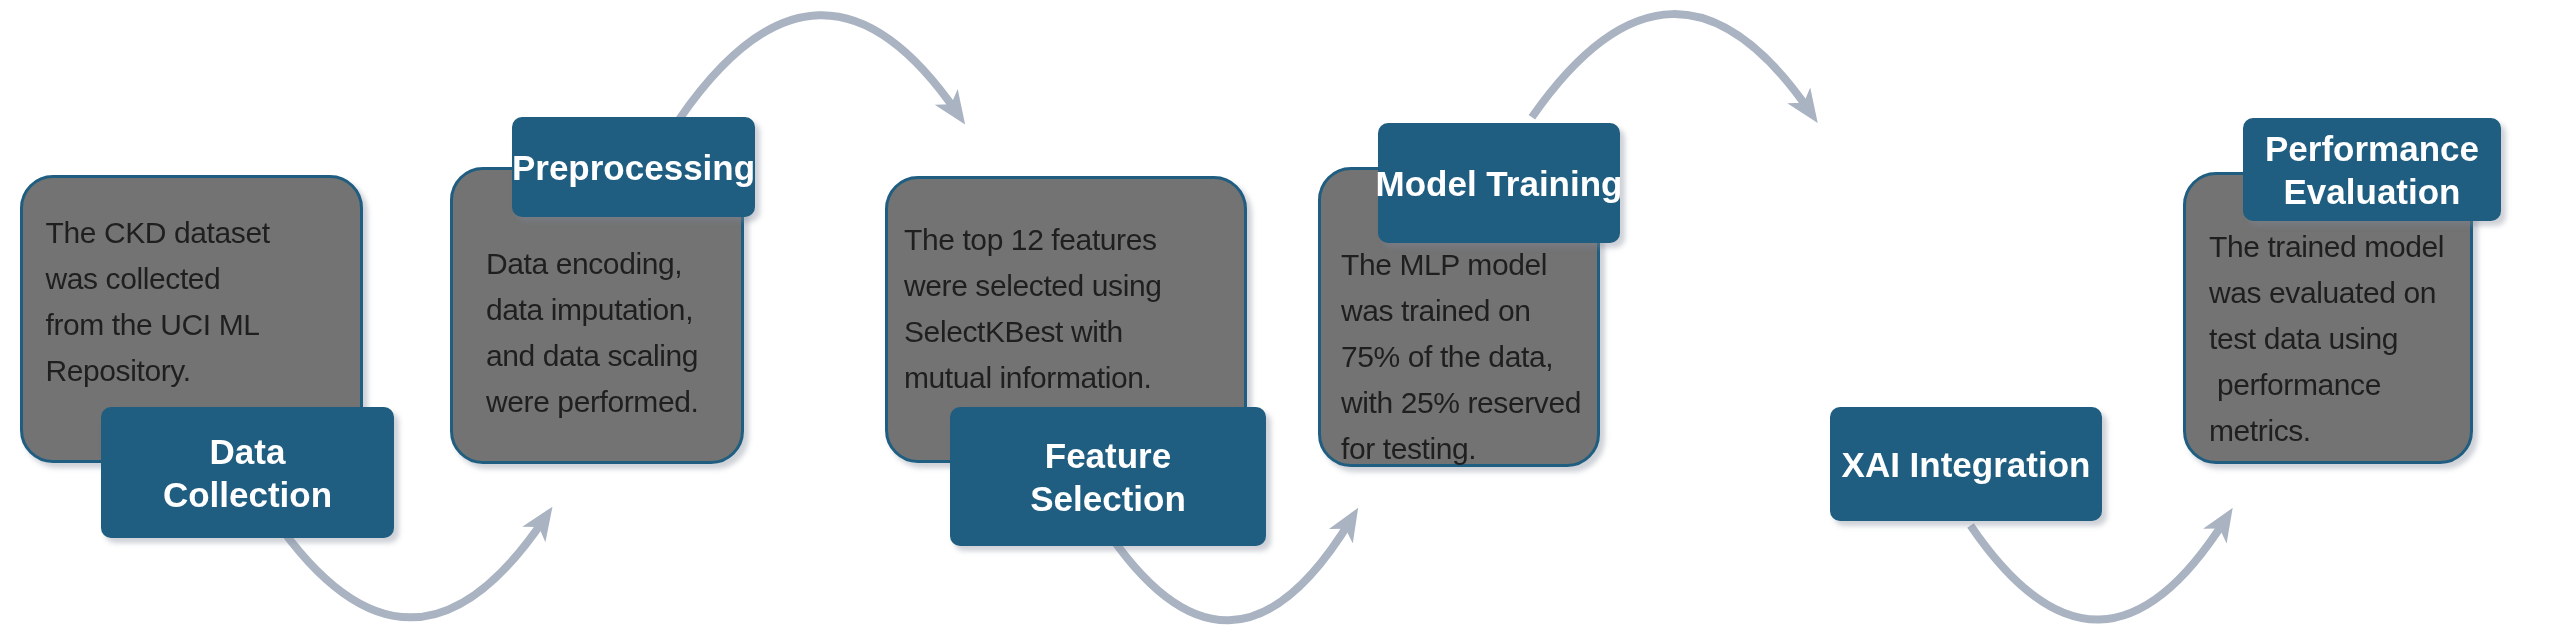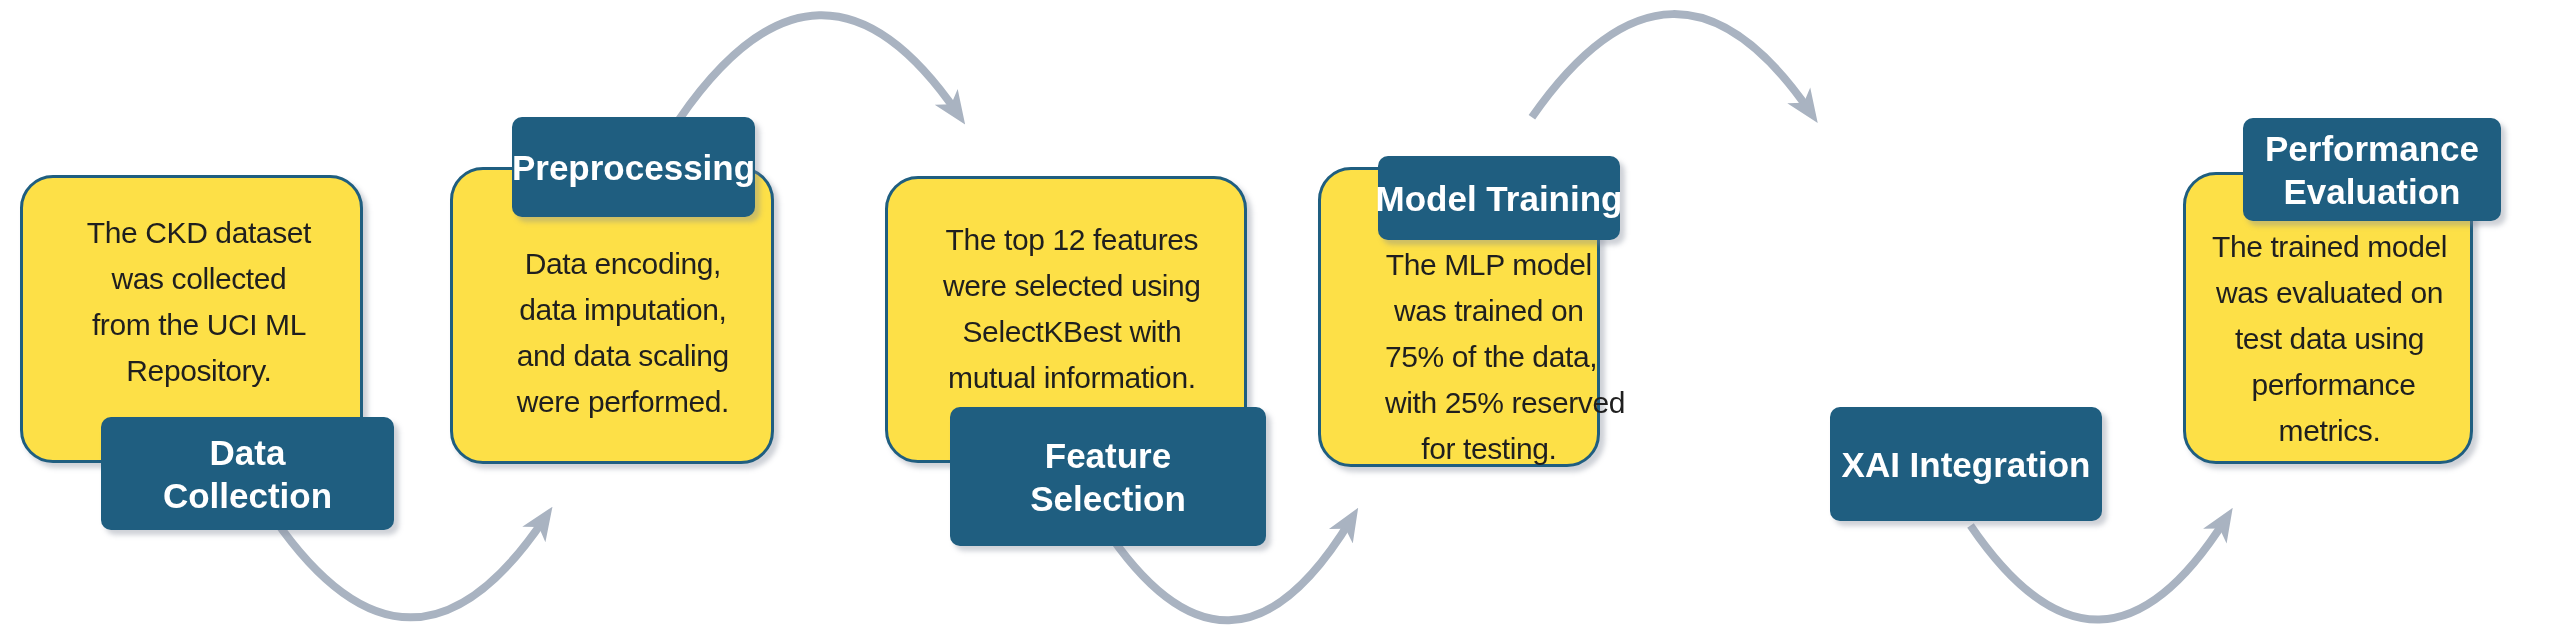--- a/index.html
+++ b/index.html
@@ -25,27 +25,26 @@
     z-index: 0;
   }
   .flow-arc {
     fill: none;
     stroke: #a9b3c1;
     stroke-width: 11;
     stroke-linecap: butt;
   }
   .box {
     position: absolute;
-    background: #fde047;
+    background: #737373;
     border: 3.6px solid #1f5e80;
     border-radius: 33px;
     z-index: 1;
     box-shadow: 4.3px 5px 5px rgba(125,135,150,0.38);
     box-sizing: border-box;
-    text-align: center;
   }
   .box-text {
     font-size: 30px;
     line-height: 46px;
     letter-spacing: -0.4px;
     color: #1f1f1f;
     white-space: pre;
   }
   .label {
     position: absolute;
@@ -60,33 +59,33 @@
     font-size: 35px;
     font-weight: 700;
     line-height: 43px;
     white-space: pre;
     box-shadow: 4.3px 5px 5px rgba(125,135,150,0.38);
     box-sizing: border-box;
   }
   
   .s1-box   { left: 19.5px;   top: 175px; width: 343px; height: 288px; }
   .s1-text  { padding: 32px 7.2px 0 23px; }
-  .s1-label { left: 101px;  top: 417px; width: 293px; height: 113px; }
+  .s1-label { left: 101px;  top: 407px; width: 293px; height: 131px; }
   
-  .s2-box   { left: 450px;  top: 167px; width: 324px; height: 297px; }
+  .s2-box   { left: 450px;  top: 167px; width: 294px; height: 297px; padding-left: 7px; }
   .s2-text  { padding: 71px 4.3px 0 26px; }
   .s2-label { left: 512px;  top: 117px; width: 243px; height: 100px; text-align: right; }
   
   .s3-box   { left: 885px; top: 176px; width: 362px; height: 287px; }
   .s3-text  { padding: 38px 4.3px 0 16px; }
   .s3-label { left: 950px; top: 407px; width: 316px; height: 139px; }
   
   .s4-box   { left: 1318px; top: 167px; width: 282px; height: 300px; }
-  .s4-text  { padding: 72px 4.3px 0 20px; margin-left: 44px; }
-  .s4-label { left: 1378px; top: 123px; width: 242px; height: 84px; margin-top: 33px; }
+  .s4-text  { padding: 72px 4.3px 0 20px; }
+  .s4-label { left: 1378px; top: 123px; width: 242px; height: 120px; }
   
   .s5-box   { left: 1752px; top: 177px; width: 340px; height: 287px; }
   .s5-text  { padding: 32px 4.3px 0 32px; }
   .s5-label { left: 1830px; top: 407px; width: 272px; height: 114px; }
   
   .s6-box   { left: 2183px; top: 172px; width: 290px; height: 292px; }
   .s6-text  { padding: 49px 20px 0 23px; }
   .s6-label { left: 2243px; top: 118px; width: 258px; height: 103px; }
 </style>
 </head>

